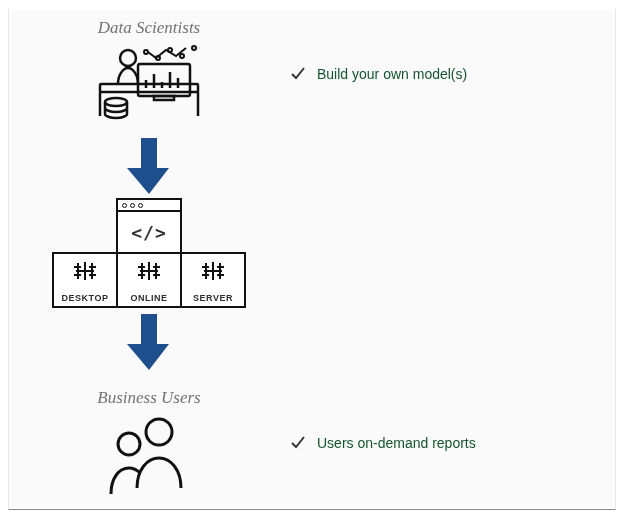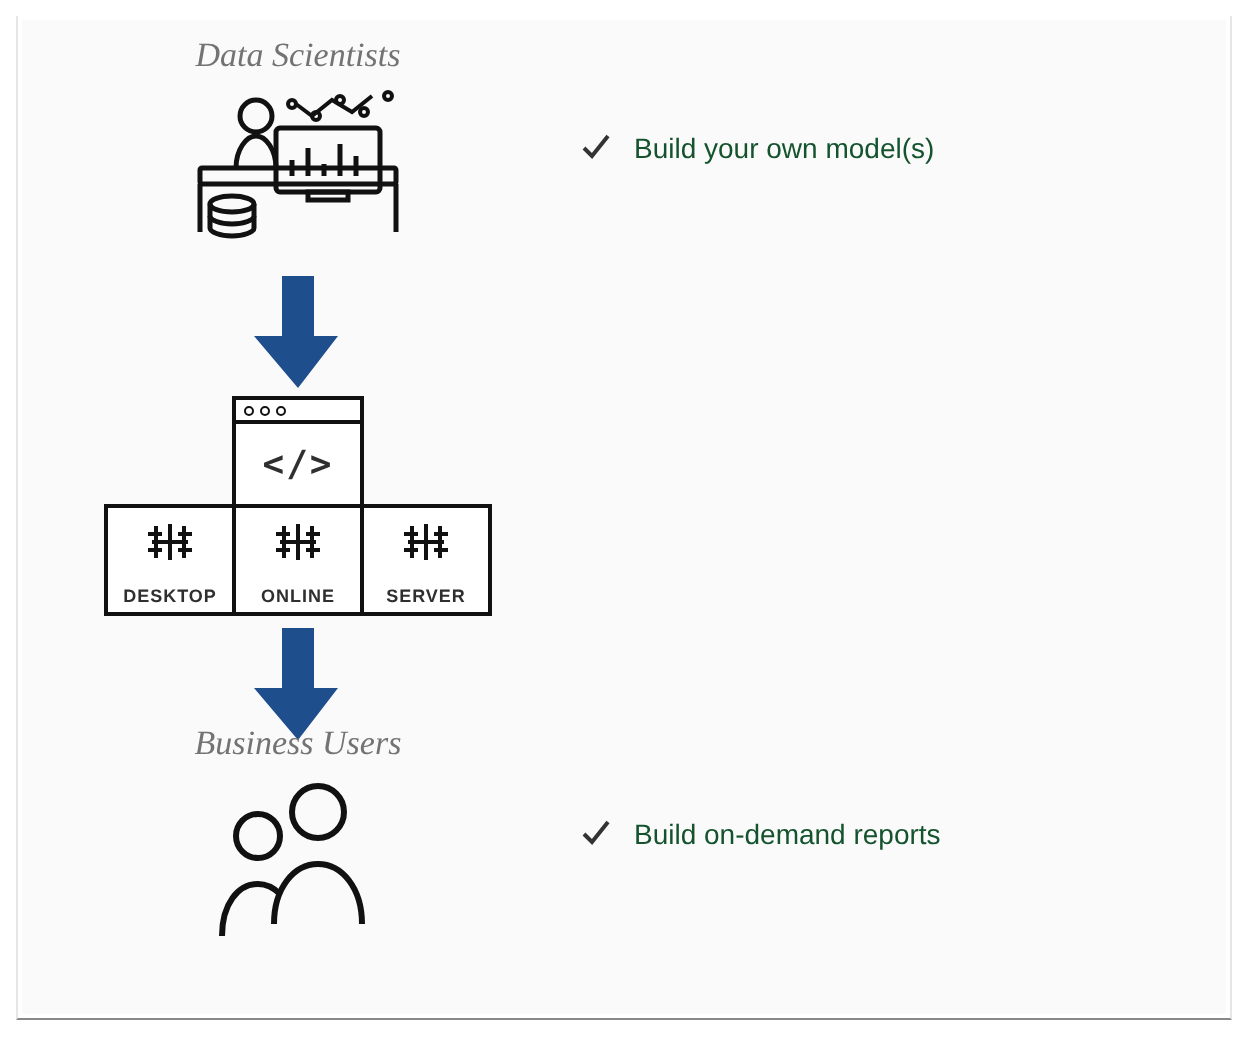--- a/index.html
+++ b/index.html
@@ -215,35 +215,35 @@
       </div>
     </div>
   </div>
 
   <div class="arrow" style="top:306px">
     <svg width="44" height="56" viewBox="0 0 44 56">
       <path d="M14 0h16v30h12L22 56 0 30h14z" fill="#1E4E8C"></path>
     </svg>
   </div>
 
-  <div class="stage" style="top:354px">
+  <div class="stage" style="top:380px">
     <div class="left">
       <div class="role-label">Business Users</div>
       <svg width="100" height="84" viewBox="0 0 100 84">
         <g fill="none" stroke="#111" stroke-width="3">
           <circle cx="60" cy="18" r="13"></circle>
           <path d="M38 74c0-18 10-30 22-30s22 12 22 30"></path>
           <circle cx="30" cy="30" r="11"></circle>
           <path d="M12 80c0-16 8-26 18-26 4 0 8 2 11 5"></path>
         </g>
       </svg>
     </div>
     <div class="right">
       <span class="tick">
         <svg width="18" height="18" viewBox="0 0 18 18">
             <path d="M3 9l4 4 8-10" fill="none" stroke="#333" stroke-width="2"></path>
           </svg>
       </span>
-      <span>Build on-demand reports</span>
+      <span>Users on-demand reports</span>
     </div>
   </div>
 
 </div>
 
 </body></html>

